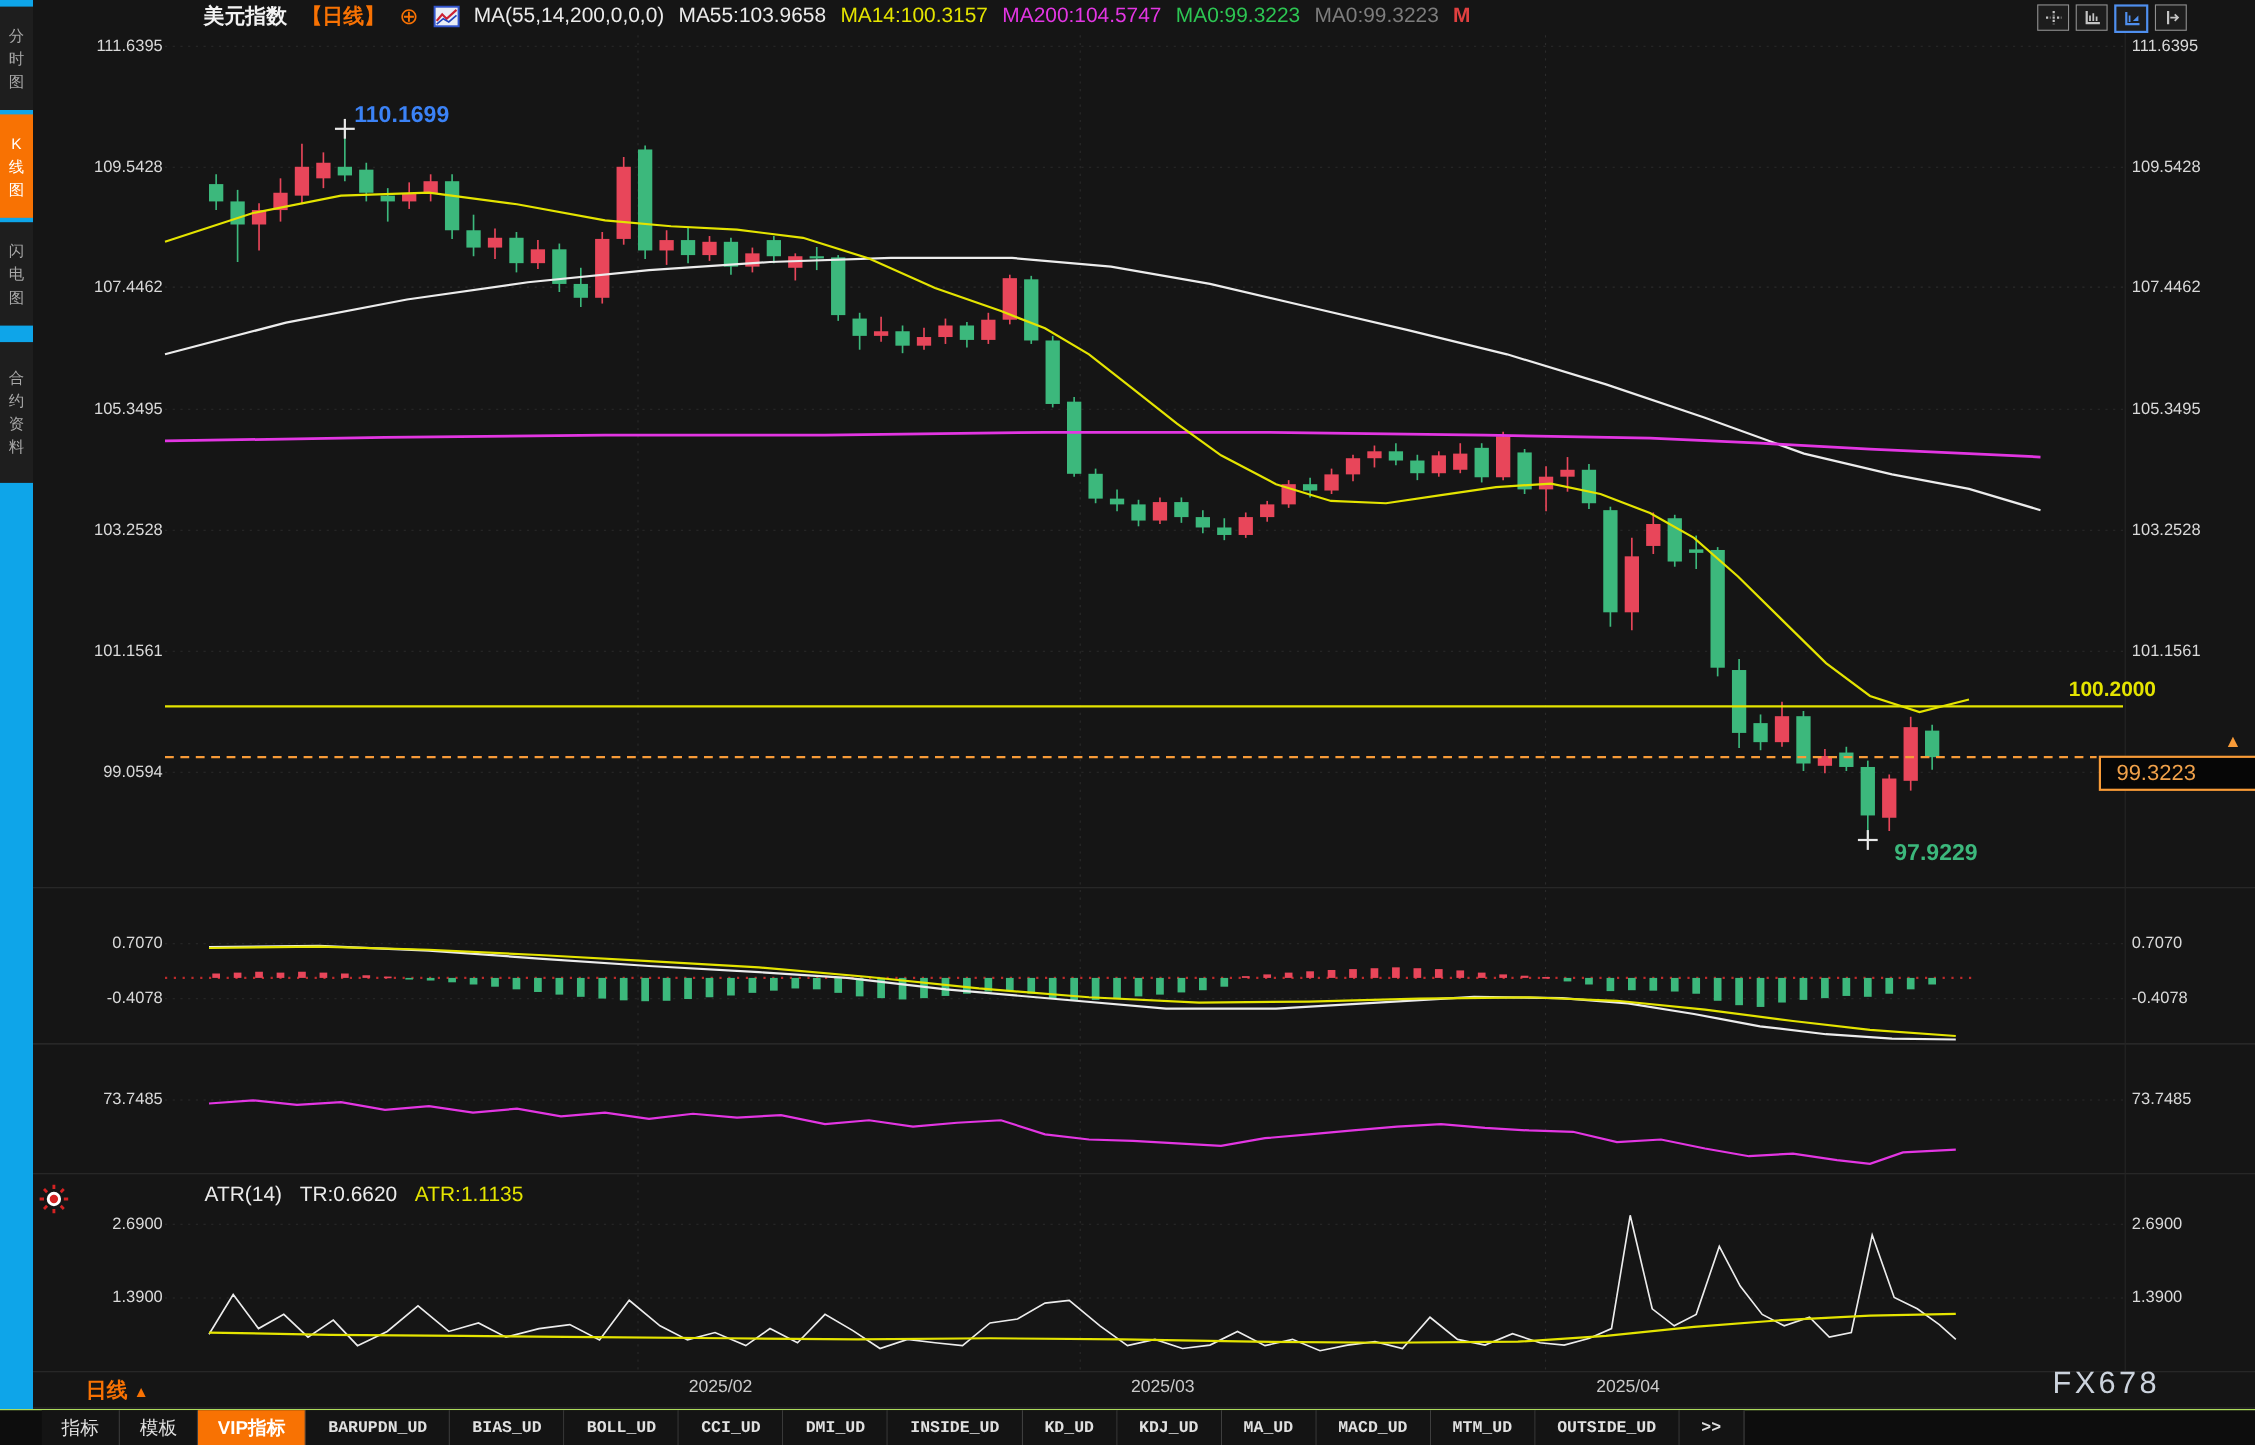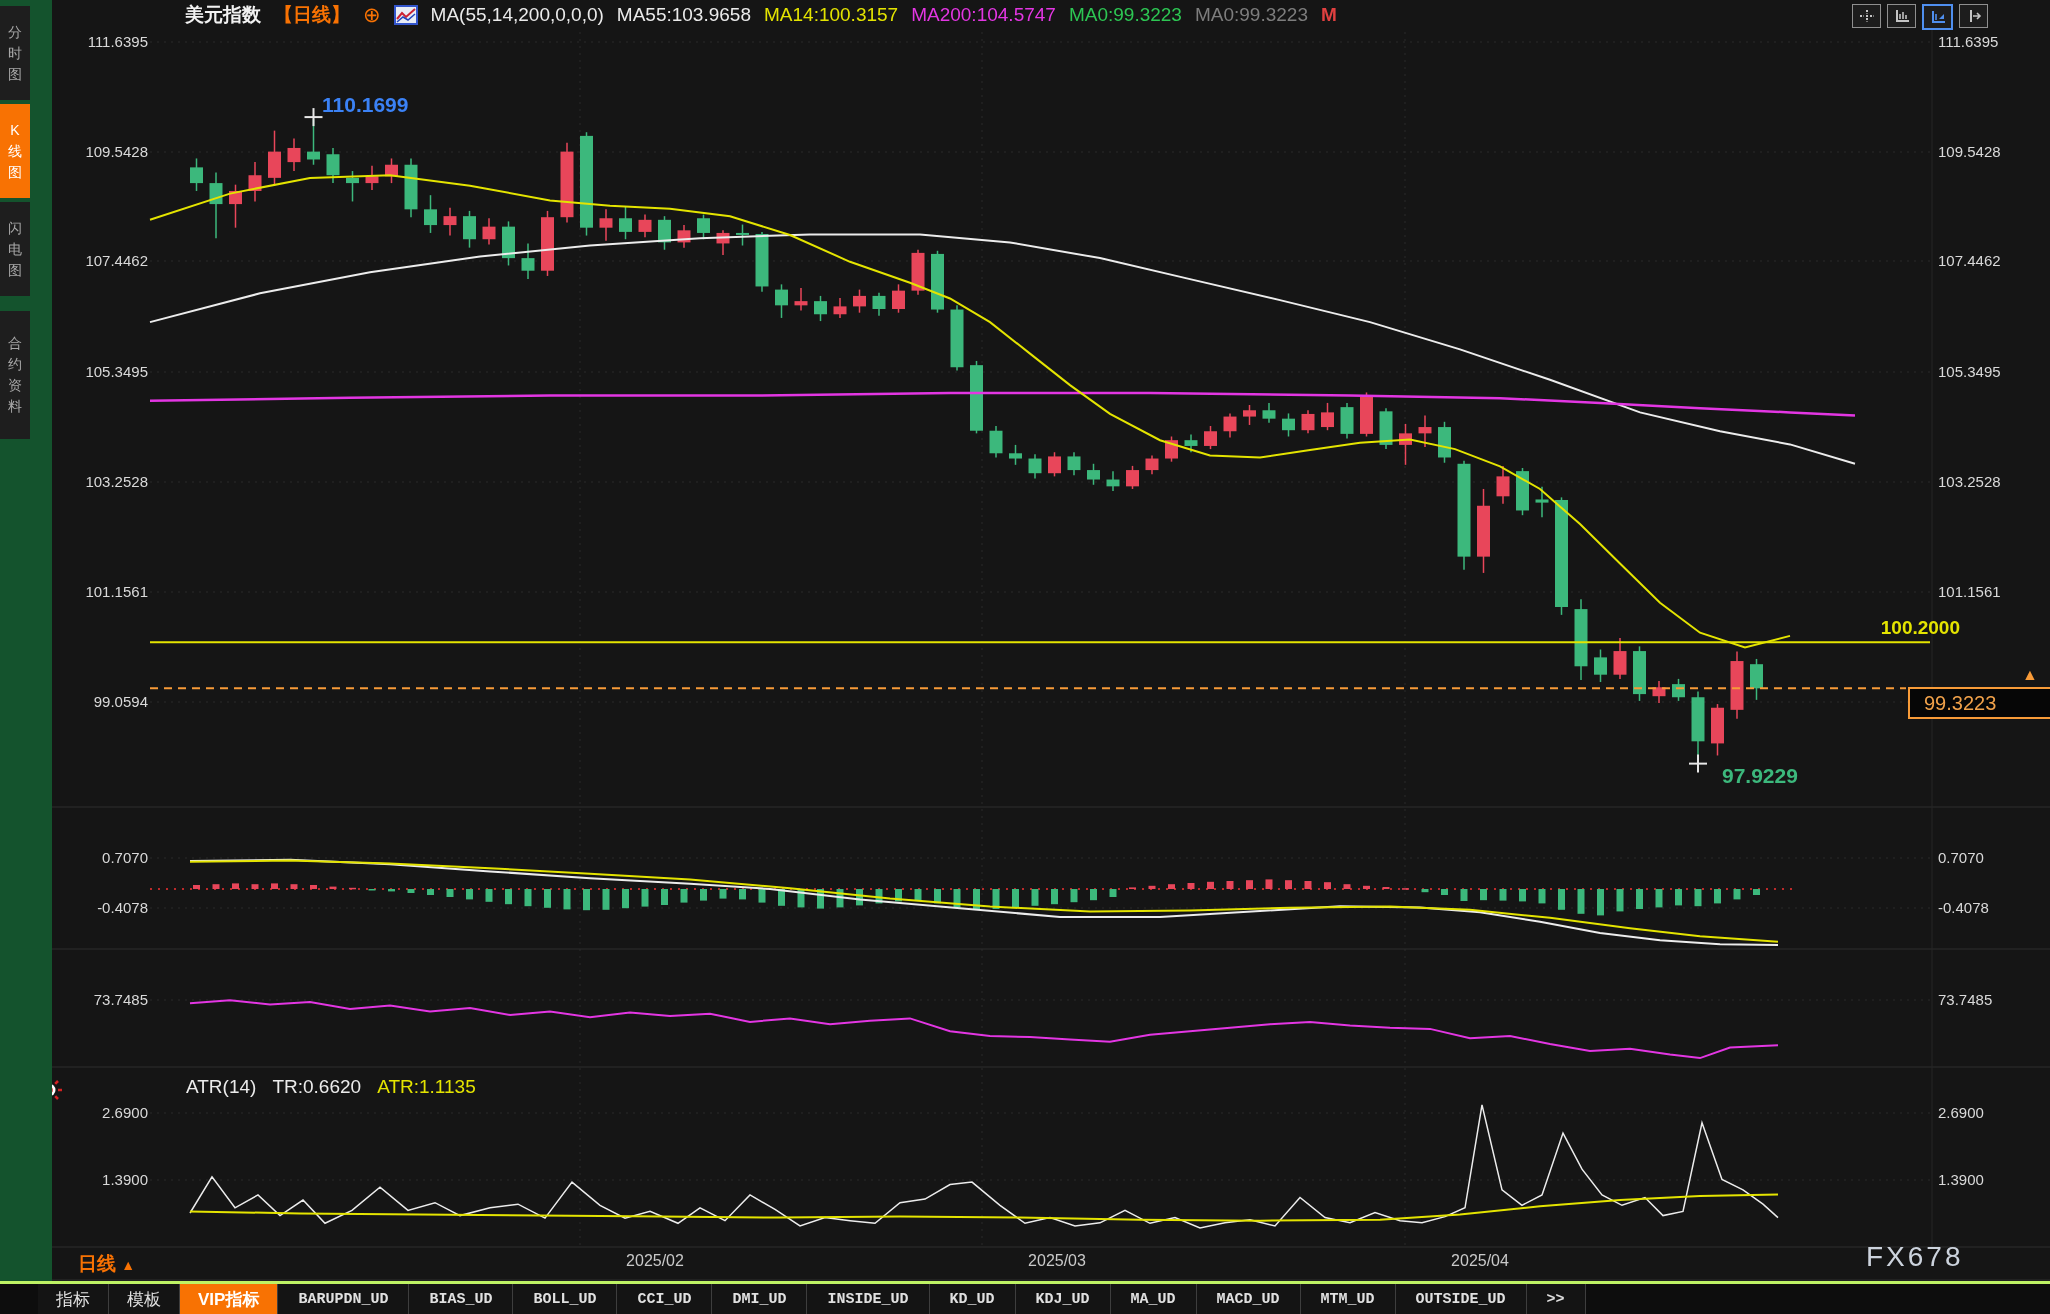--- a/index.html
+++ b/index.html
@@ -2,21 +2,21 @@
 <html><head>
 <meta charset="utf-8">
 <style>
   html,body{margin:0;padding:0;background:#000;}
   .app{position:relative;width:2050px;height:1314px;background:#151515;overflow:hidden;
        font-family:"Liberation Sans",sans-serif;color:#ddd;}
   svg#chart{position:absolute;left:0;top:0;z-index:1;}
   .lab{position:absolute;z-index:2;font-size:15px;color:#d9d9d9;white-space:nowrap;}
   .lab.r{text-align:right;}
   
-  .sidebar{position:absolute;left:0;top:0;width:52px;height:100%;background:#14532d;z-index:6;}
+  .sidebar{position:absolute;left:0;top:0;width:30px;height:100%;background:#0ea5e9;z-index:6;}
   .side-item{position:absolute;left:0;width:30px;background:#1e1e1e;color:#a8a8a8;
              display:flex;align-items:center;justify-content:center;cursor:pointer;}
   .side-item span{display:block;width:16px;line-height:21px;text-align:center;word-break:break-all;font-size:14px;}
   .side-item.active{background:#f87203;color:#fff;}
   
   .header{position:absolute;left:185px;top:1px;height:28px;display:flex;align-items:center;gap:13px;
           z-index:5;font-size:19px;white-space:nowrap;}
   .c-white{color:#ebebeb;} .c-yellow{color:#e4e400;} .c-magenta{color:#e336e3;}
   .c-green{color:#2dc653;} .c-gray{color:#7d7d7d;} .c-red{color:#e04040;} .c-orange{color:#f87203;}
   .title{font-weight:bold;color:#f2f2f2;}
@@ -35,21 +35,21 @@
              border:2px solid #f89b38;background:#060606;color:#f0a14a;font-size:20px;
              line-height:28px;padding-left:14px;}
   .price-arrow{position:absolute;z-index:4;left:2022px;top:666px;color:#f89b38;font-size:16px;}
   
   .date-label{position:absolute;z-index:2;top:1252px;width:140px;text-align:center;color:#c9c9c9;font-size:16px;}
   .period-label{position:absolute;z-index:3;left:78px;top:1251px;color:#f87203;font-size:19px;font-weight:bold;}
   .period-label .arr{font-size:14px;}
   .watermark{position:absolute;z-index:2;left:1866px;top:1241px;color:#ccd3dd;font-size:28px;letter-spacing:3px;}
   
   .toolbar{position:absolute;left:0;bottom:0;width:2050px;height:33px;background:#0d0d0d;
-           border-top:3px solid #bef264;display:flex;align-items:stretch;padding-left:38px;
+           border-top:1px solid #bef264;display:flex;align-items:stretch;padding-left:38px;
            box-sizing:border-box;z-index:6;}
   .tb-tab{display:flex;align-items:center;padding:0 18px;border-right:1px solid #3e3e3e;
           color:#e0e0e0;font-size:17px;cursor:pointer;background:#141414;}
   .tb-tab.code{font-family:"Liberation Mono",monospace;font-size:15px;font-weight:bold;padding:0 20px;}
   .tb-tab.active{background:#f87203;color:#fff;font-weight:bold;}
   .alert-ico{position:absolute;left:33px;top:1074px;z-index:3;cursor:pointer;}
 </style>
 </head>
 <body>
 

